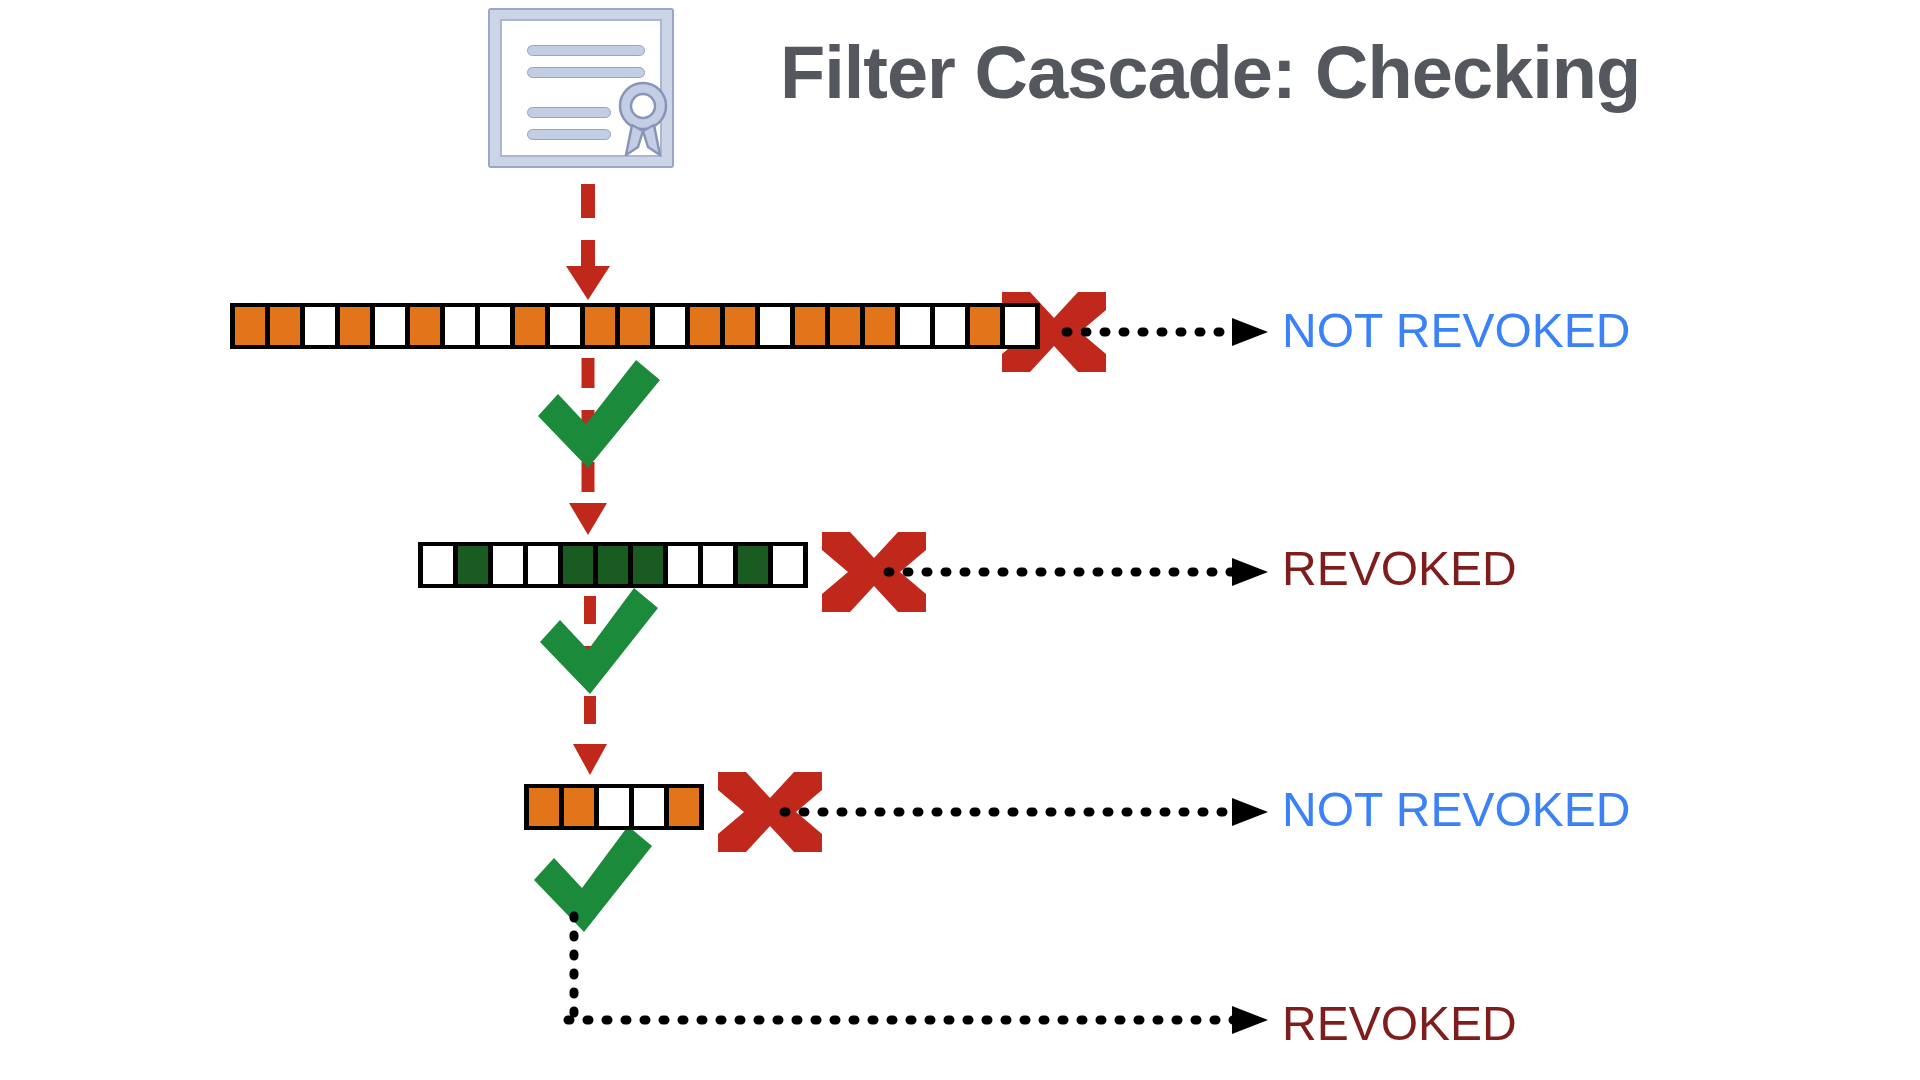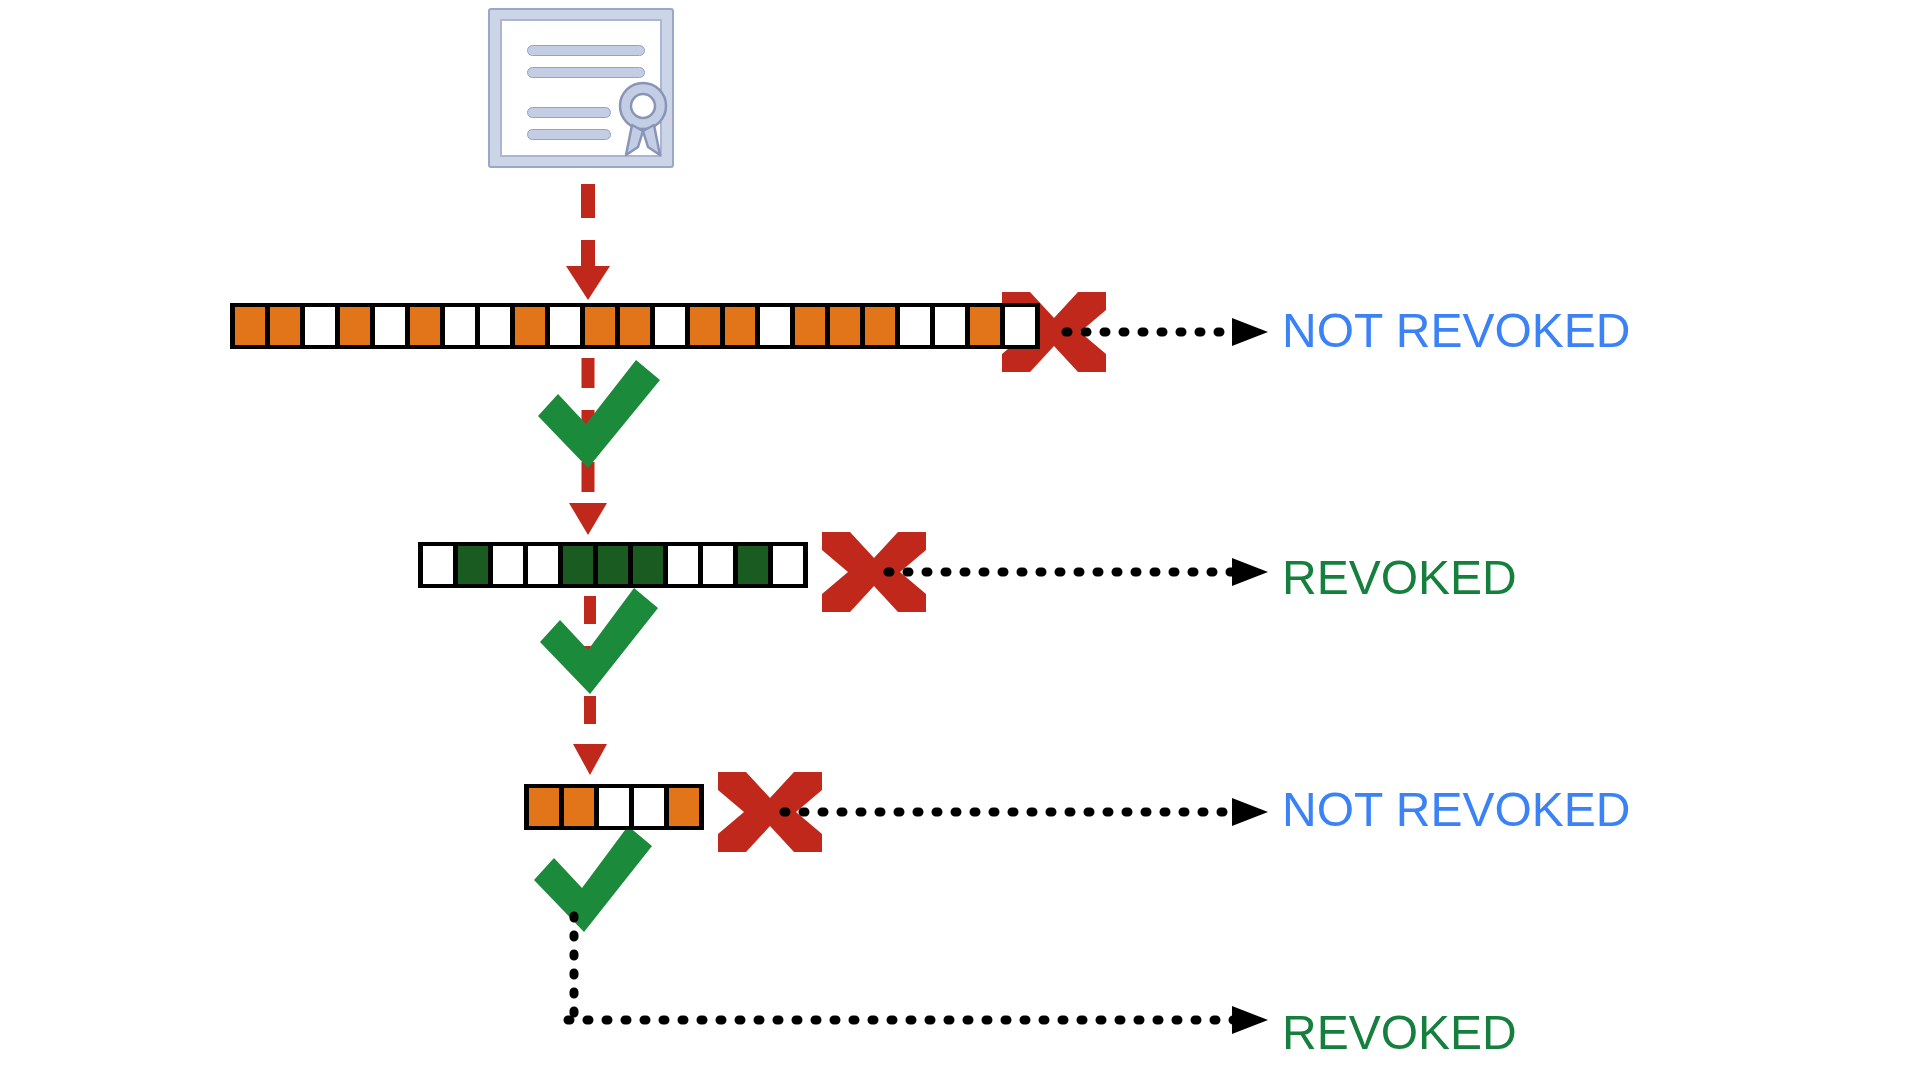--- a/index.html
+++ b/index.html
@@ -61,21 +61,21 @@
   .bar1{left:230px;top:303px;}
   .bar2{left:418px;top:542px;}
   .bar3{left:524px;top:784px;}
 
   
   .label{
     position:absolute;font-size:48px;font-weight:normal;white-space:nowrap;
     letter-spacing:0px;
   }
   .label.green{color:#3b82f6;}
-  .label.orange{color:#15803d;margin-top:9px;}
+  .label.orange{color:#7f1d1d;}
   .lb1{left:1282px;top:303px;}
   .lb2{left:1282px;top:541px;}
   .lb3{left:1282px;top:782px;}
   .lb4{left:1282px;top:996px;}
 </style>
 </head>
 <body>
 
 <div class="stage">
 
@@ -89,20 +89,21 @@
       <svg class="ribbon" viewBox="0 0 58 78">
         <circle cx="29" cy="27" r="23" fill="#c3cde4" stroke="#8895b8" stroke-width="2.5"></circle>
         <circle cx="29" cy="27" r="12" fill="#ffffff" stroke="#8895b8" stroke-width="2.5"></circle>
         <path d="M18 46 L12 76 L24 68 L29 52 Z" fill="#c3cde4" stroke="#8895b8" stroke-width="2.5" stroke-linejoin="round"></path>
         <path d="M40 46 L46 76 L34 68 L29 52 Z" fill="#c3cde4" stroke="#8895b8" stroke-width="2.5" stroke-linejoin="round"></path>
       </svg>
     </div>
   </div>
 
 
+  <div class="title">Filter Cascade: Checking</div>
 
   <svg class="overlay" viewBox="0 0 1920 1080">
 
     <g>
       <line x1="588" y1="184" x2="588" y2="272" stroke="#C0281C" stroke-width="14" stroke-dasharray="34 22"></line>
       <path d="M566 266 L610 266 L588 300 Z" fill="#C0281C"></path>
     </g>
 
     <g>
       <line x1="588" y1="358" x2="588" y2="508" stroke="#C0281C" stroke-width="13" stroke-dasharray="30 22"></line>

